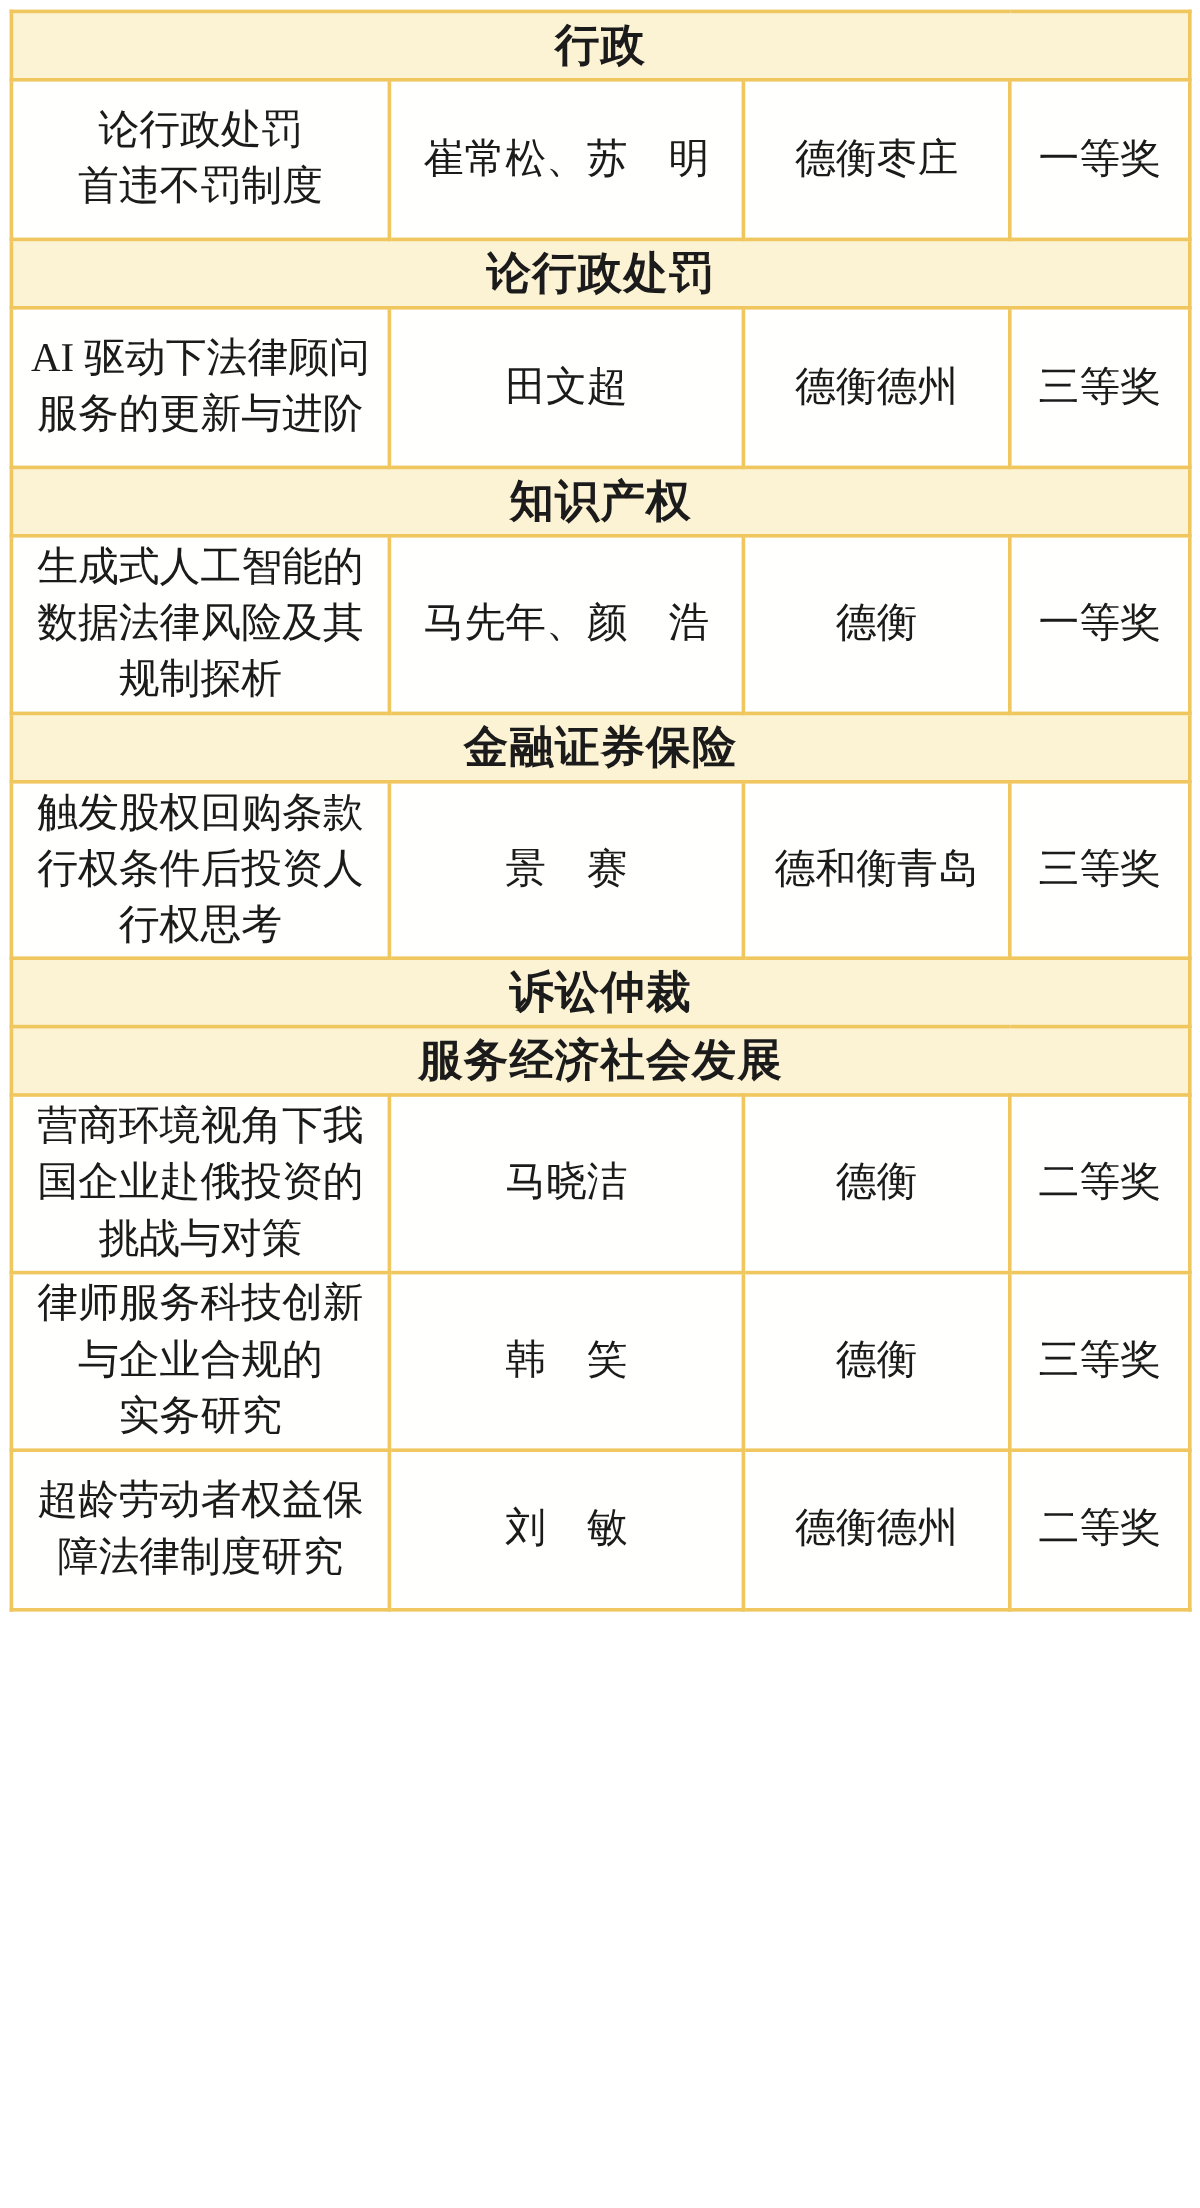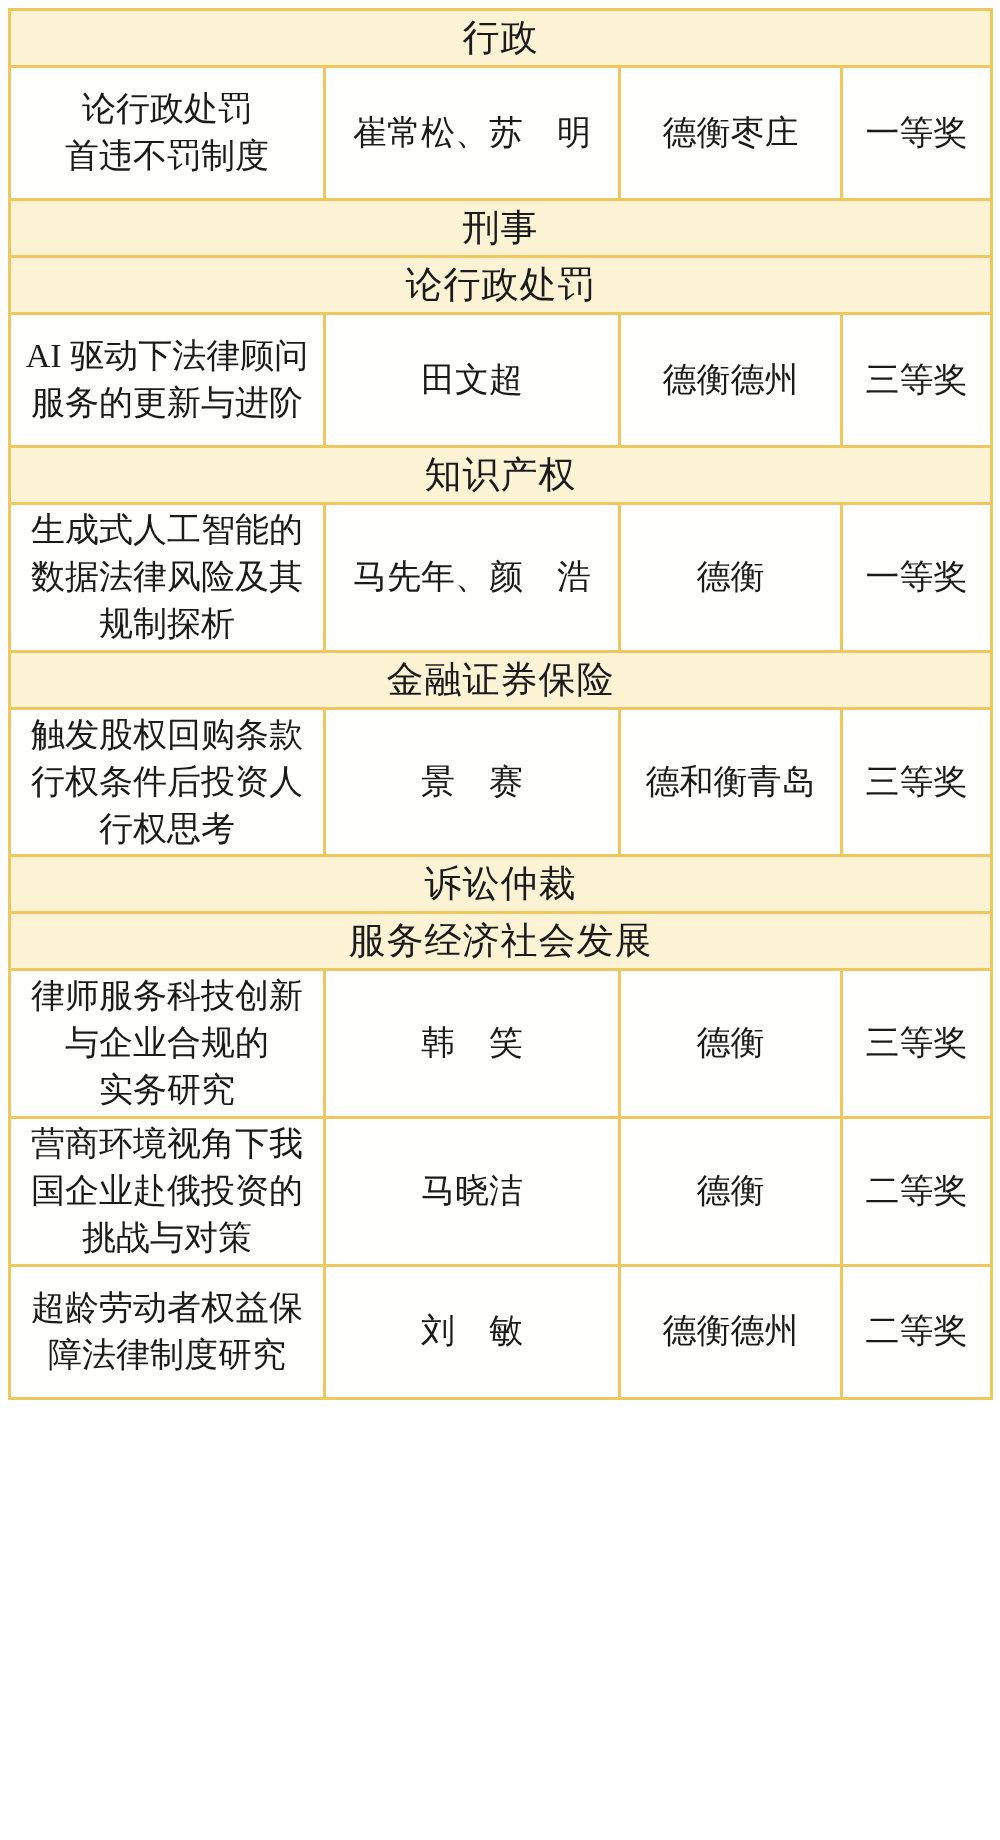--- a/index.html
+++ b/index.html
@@ -30,21 +30,21 @@
     table-layout: fixed;
   }
   table.awards td {
     border: 3px solid var(--border-color);
     text-align: center;
     vertical-align: middle;
     padding: 2px 6px;
   }
   td.section-header {
     background: var(--header-bg);
-    font-weight: normal;
+    font-weight: bold;
     font-size: 37px;
     height: 55px;
     letter-spacing: 1px;
   }
   tr.data-row td {
     background: var(--cell-bg);
     font-size: 34px;
     line-height: 1.38;
   }
   tr.lines-2 td { height: 133px; }
@@ -66,23 +66,20 @@
     <tbody id="awards-table-body">
         <tr class="section-row">
           <td colspan="4" class="section-header">行政</td>
         </tr>
         <tr class="data-row lines-2">
           <td class="cell cell-title">论行政处罚
 首违不罚制度</td>
           <td class="cell cell-authors">崔常松、苏　明</td>
           <td class="cell cell-organization">德衡枣庄</td>
           <td class="cell cell-award">一等奖</td>
-        </tr>
-        <tr class="section-row">
-          <td colspan="4" class="section-header">刑事</td>
         </tr>
         <tr class="section-row">
           <td colspan="4" class="section-header">论行政处罚</td>
         </tr>
         <tr class="data-row lines-2">
           <td class="cell cell-title">AI 驱动下法律顾问
 服务的更新与进阶</td>
           <td class="cell cell-authors">田文超</td>
           <td class="cell cell-organization">德衡德州</td>
           <td class="cell cell-award">三等奖</td>
@@ -109,34 +106,34 @@
           <td class="cell cell-organization">德和衡青岛</td>
           <td class="cell cell-award">三等奖</td>
         </tr>
         <tr class="section-row">
           <td colspan="4" class="section-header">诉讼仲裁</td>
         </tr>
         <tr class="section-row">
           <td colspan="4" class="section-header">服务经济社会发展</td>
         </tr>
         <tr class="data-row lines-3">
+          <td class="cell cell-title">营商环境视角下我
+国企业赴俄投资的
+挑战与对策</td>
+          <td class="cell cell-authors">马晓洁</td>
+          <td class="cell cell-organization">德衡</td>
+          <td class="cell cell-award">二等奖</td>
+        </tr>
+        <tr class="data-row lines-3">
           <td class="cell cell-title">律师服务科技创新
 与企业合规的
 实务研究</td>
           <td class="cell cell-authors">韩　笑</td>
           <td class="cell cell-organization">德衡</td>
           <td class="cell cell-award">三等奖</td>
-        </tr>
-        <tr class="data-row lines-3">
-          <td class="cell cell-title">营商环境视角下我
-国企业赴俄投资的
-挑战与对策</td>
-          <td class="cell cell-authors">马晓洁</td>
-          <td class="cell cell-organization">德衡</td>
-          <td class="cell cell-award">二等奖</td>
         </tr>
         <tr class="data-row lines-2">
           <td class="cell cell-title">超龄劳动者权益保
 障法律制度研究</td>
           <td class="cell cell-authors">刘　敏</td>
           <td class="cell cell-organization">德衡德州</td>
           <td class="cell cell-award">二等奖</td>
         </tr>
       </tbody>
   </table>

